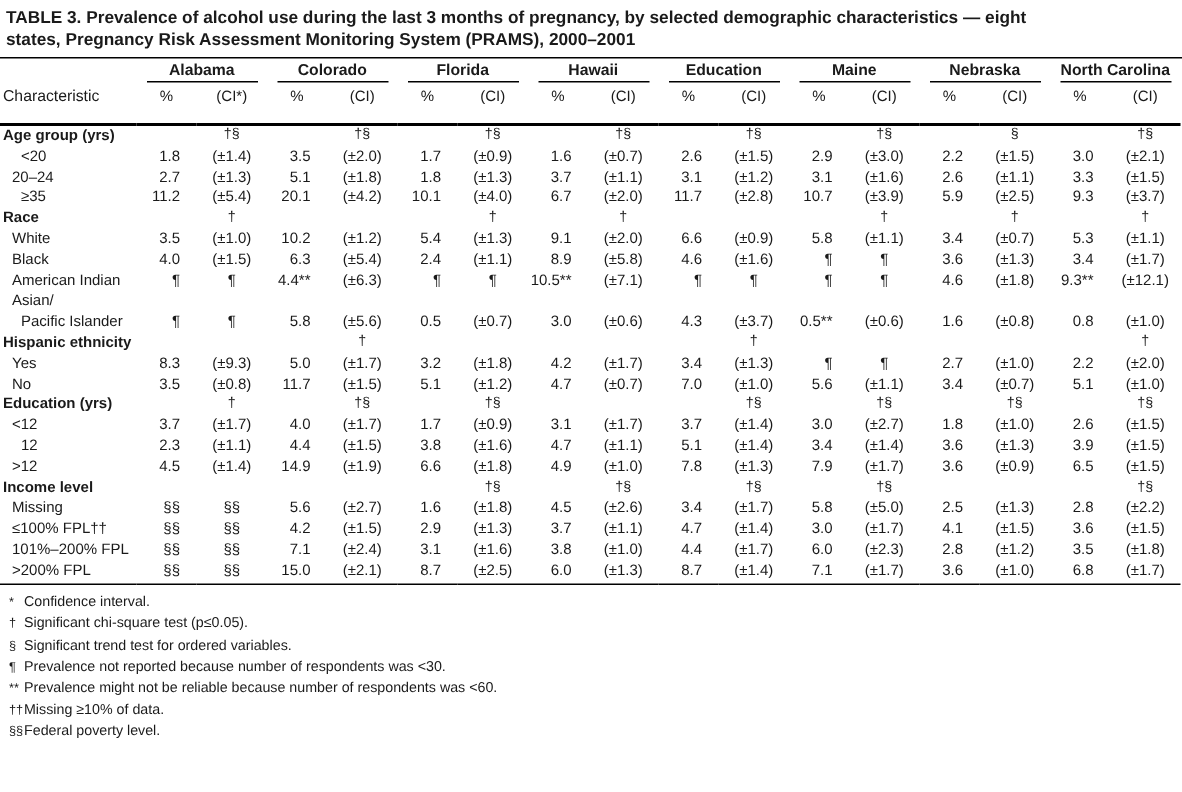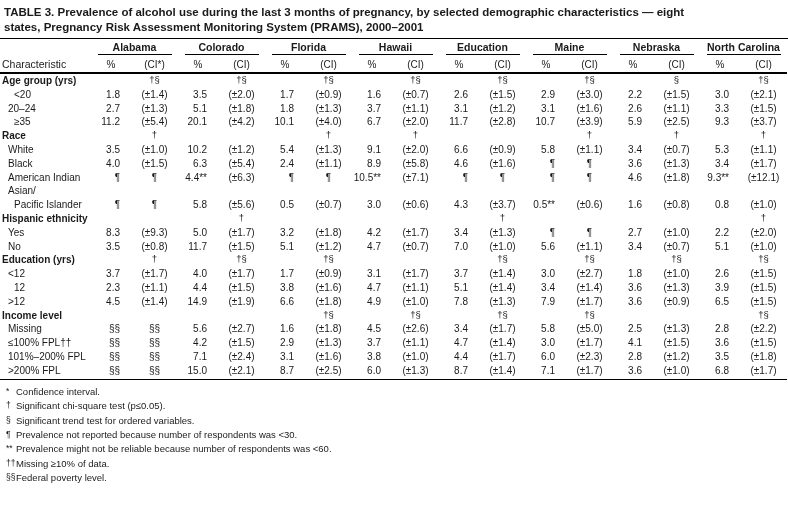--- a/index.html
+++ b/index.html
@@ -44,21 +44,21 @@
     min-width: 74px;
     border-bottom: 1px solid #000;
     padding-bottom: 1px;
     white-space: nowrap;
   }
   tr.subhead th {
     font-weight: normal;
     height: 15px;
     vertical-align: bottom;
     border-bottom: 2px solid #000;
-    padding-bottom: 2px;
+    padding-bottom: 12px;
   }
   th.char-head { text-align: left; padding-left: 2px; font-weight: normal; font-size: 10.5px; }
   th.pct-head, th.ci-head { text-align: center; }
 
   tbody td {
     padding: 0;
     height: 13.8px;
     line-height: 13.8px;
     white-space: nowrap;
     overflow: visible;

